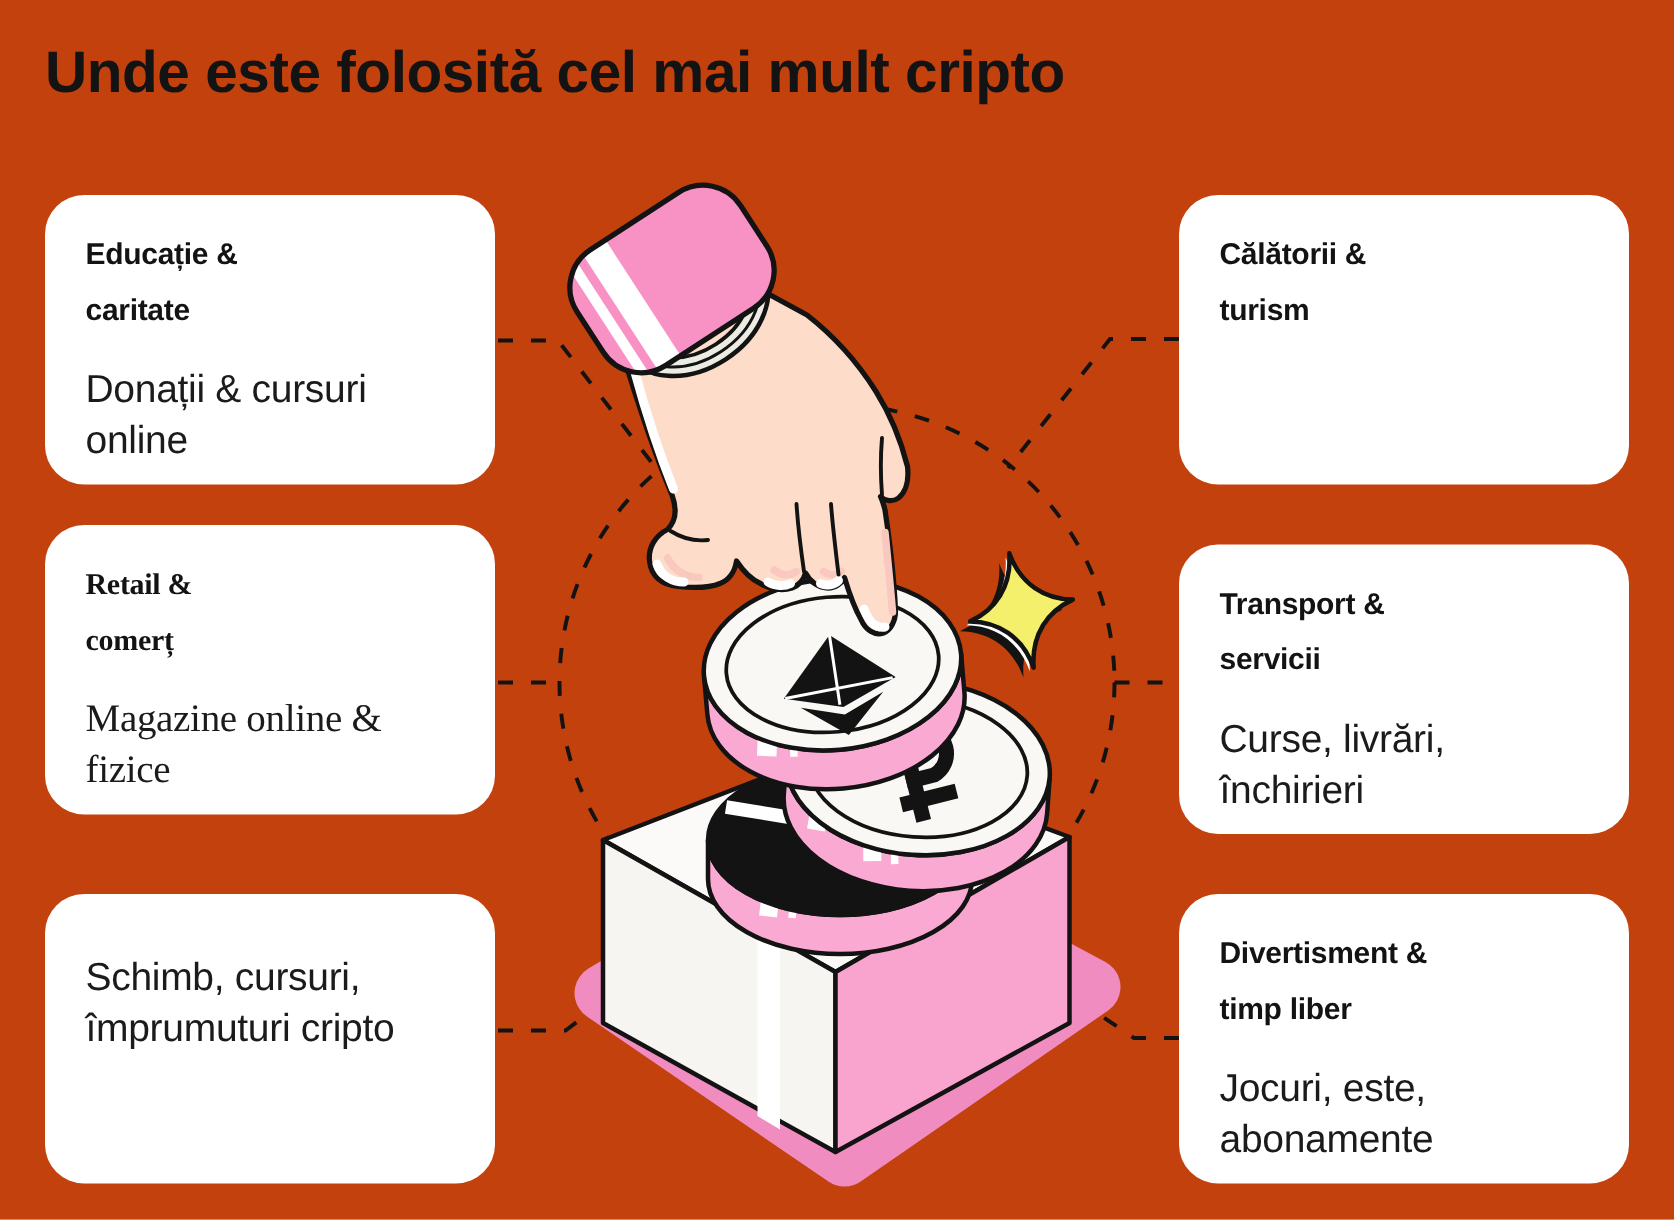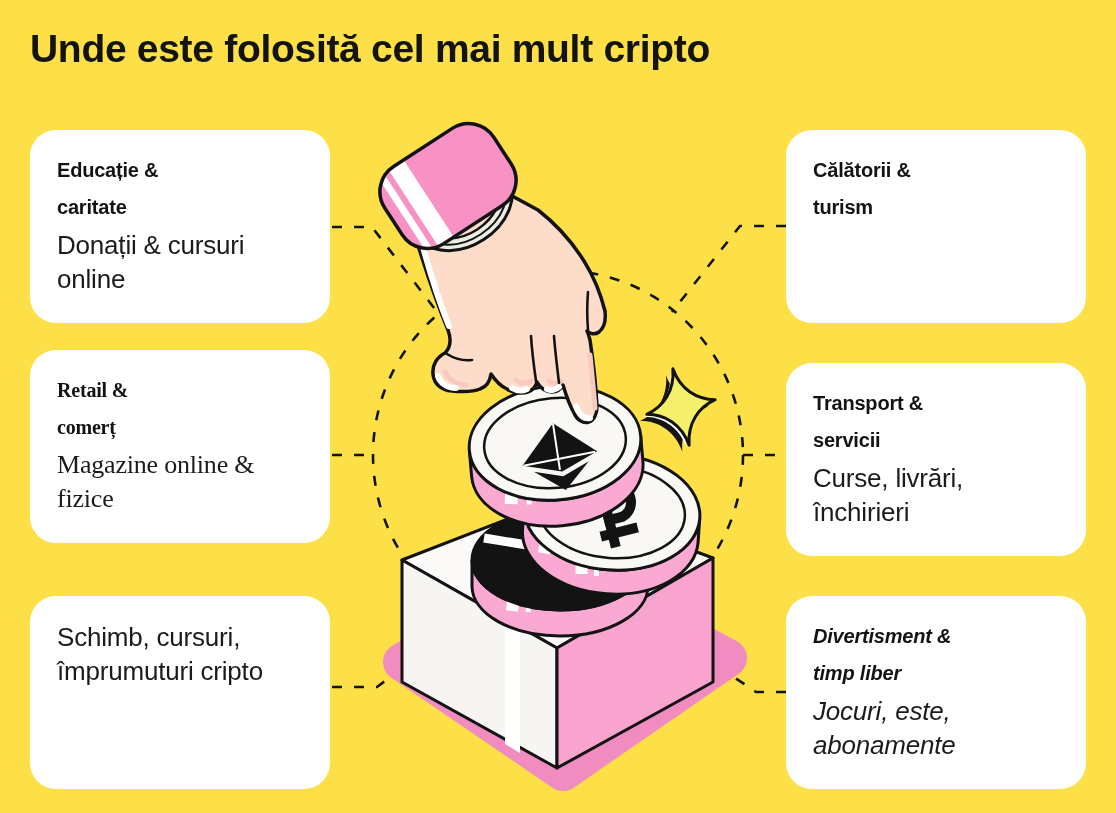--- a/index.html
+++ b/index.html
@@ -1,47 +1,47 @@
 <!DOCTYPE html>
 <html><head>
 <meta charset="utf-8">
 <style>
   html,body{margin:0;padding:0;}
   .page{
     position:relative;
     width:1116px;height:813px;
-    background:#fde047;
+    background:#c2410c;
     font-family:"Liberation Sans","DejaVu Sans",sans-serif;
     overflow:hidden;
   }
   .title{
     position:absolute;left:30px;top:27px;margin:0;
     font-size:39px;font-weight:700;letter-spacing:-0.3px;
     color:#131313;white-space:nowrap;
   }
   .card{
     position:absolute;width:300px;height:193px;
     background:#FFFFFF;border-radius:26px;
     box-sizing:border-box;padding:22px 27px;
     z-index:1;
   }
   .card-title{
     font-size:20px;font-weight:700;color:#131313;
     line-height:37px;white-space:pre-line;letter-spacing:-0.2px;
   }
   .card-desc{
-    margin-top:2px;font-size:26px;font-weight:400;color:#1b1b1b;
+    margin-top:16px;font-size:26px;font-weight:400;color:#1b1b1b;
     line-height:34px;white-space:pre-line;letter-spacing:-0.2px;
   }
   .c1{left:30px;top:130px;}
   .c2{left:30px;top:350px;font-family:Liberation Serif, serif;}
   .c3{left:30px;top:596px;}
   .c4{left:786px;top:130px;}
   .c5{left:786px;top:363px;}
-  .c6{left:786px;top:596px;font-style:italic;}
+  .c6{left:786px;top:596px;}
   .illo{
     position:absolute;left:0;top:0;z-index:2;pointer-events:none;
   }
 </style>
 </head>
 <body>
 
 <div class="page">
 
   <h1 class="title">Unde este folosită cel mai mult cripto</h1>

